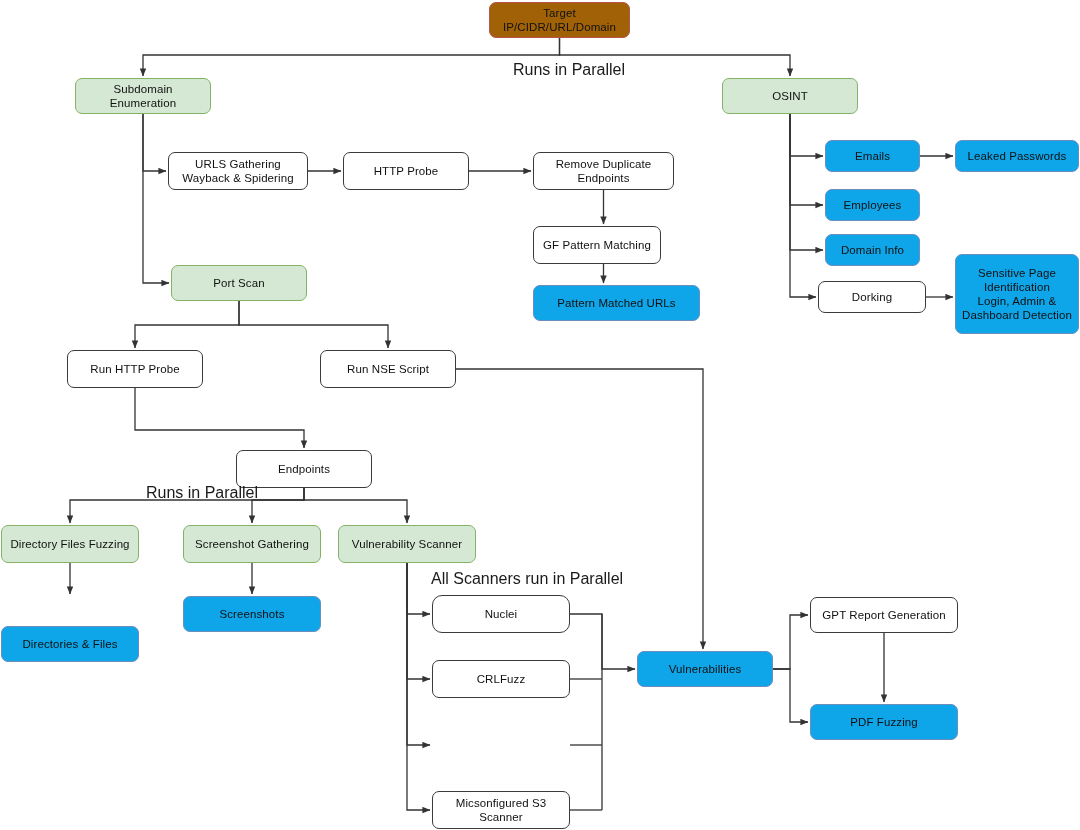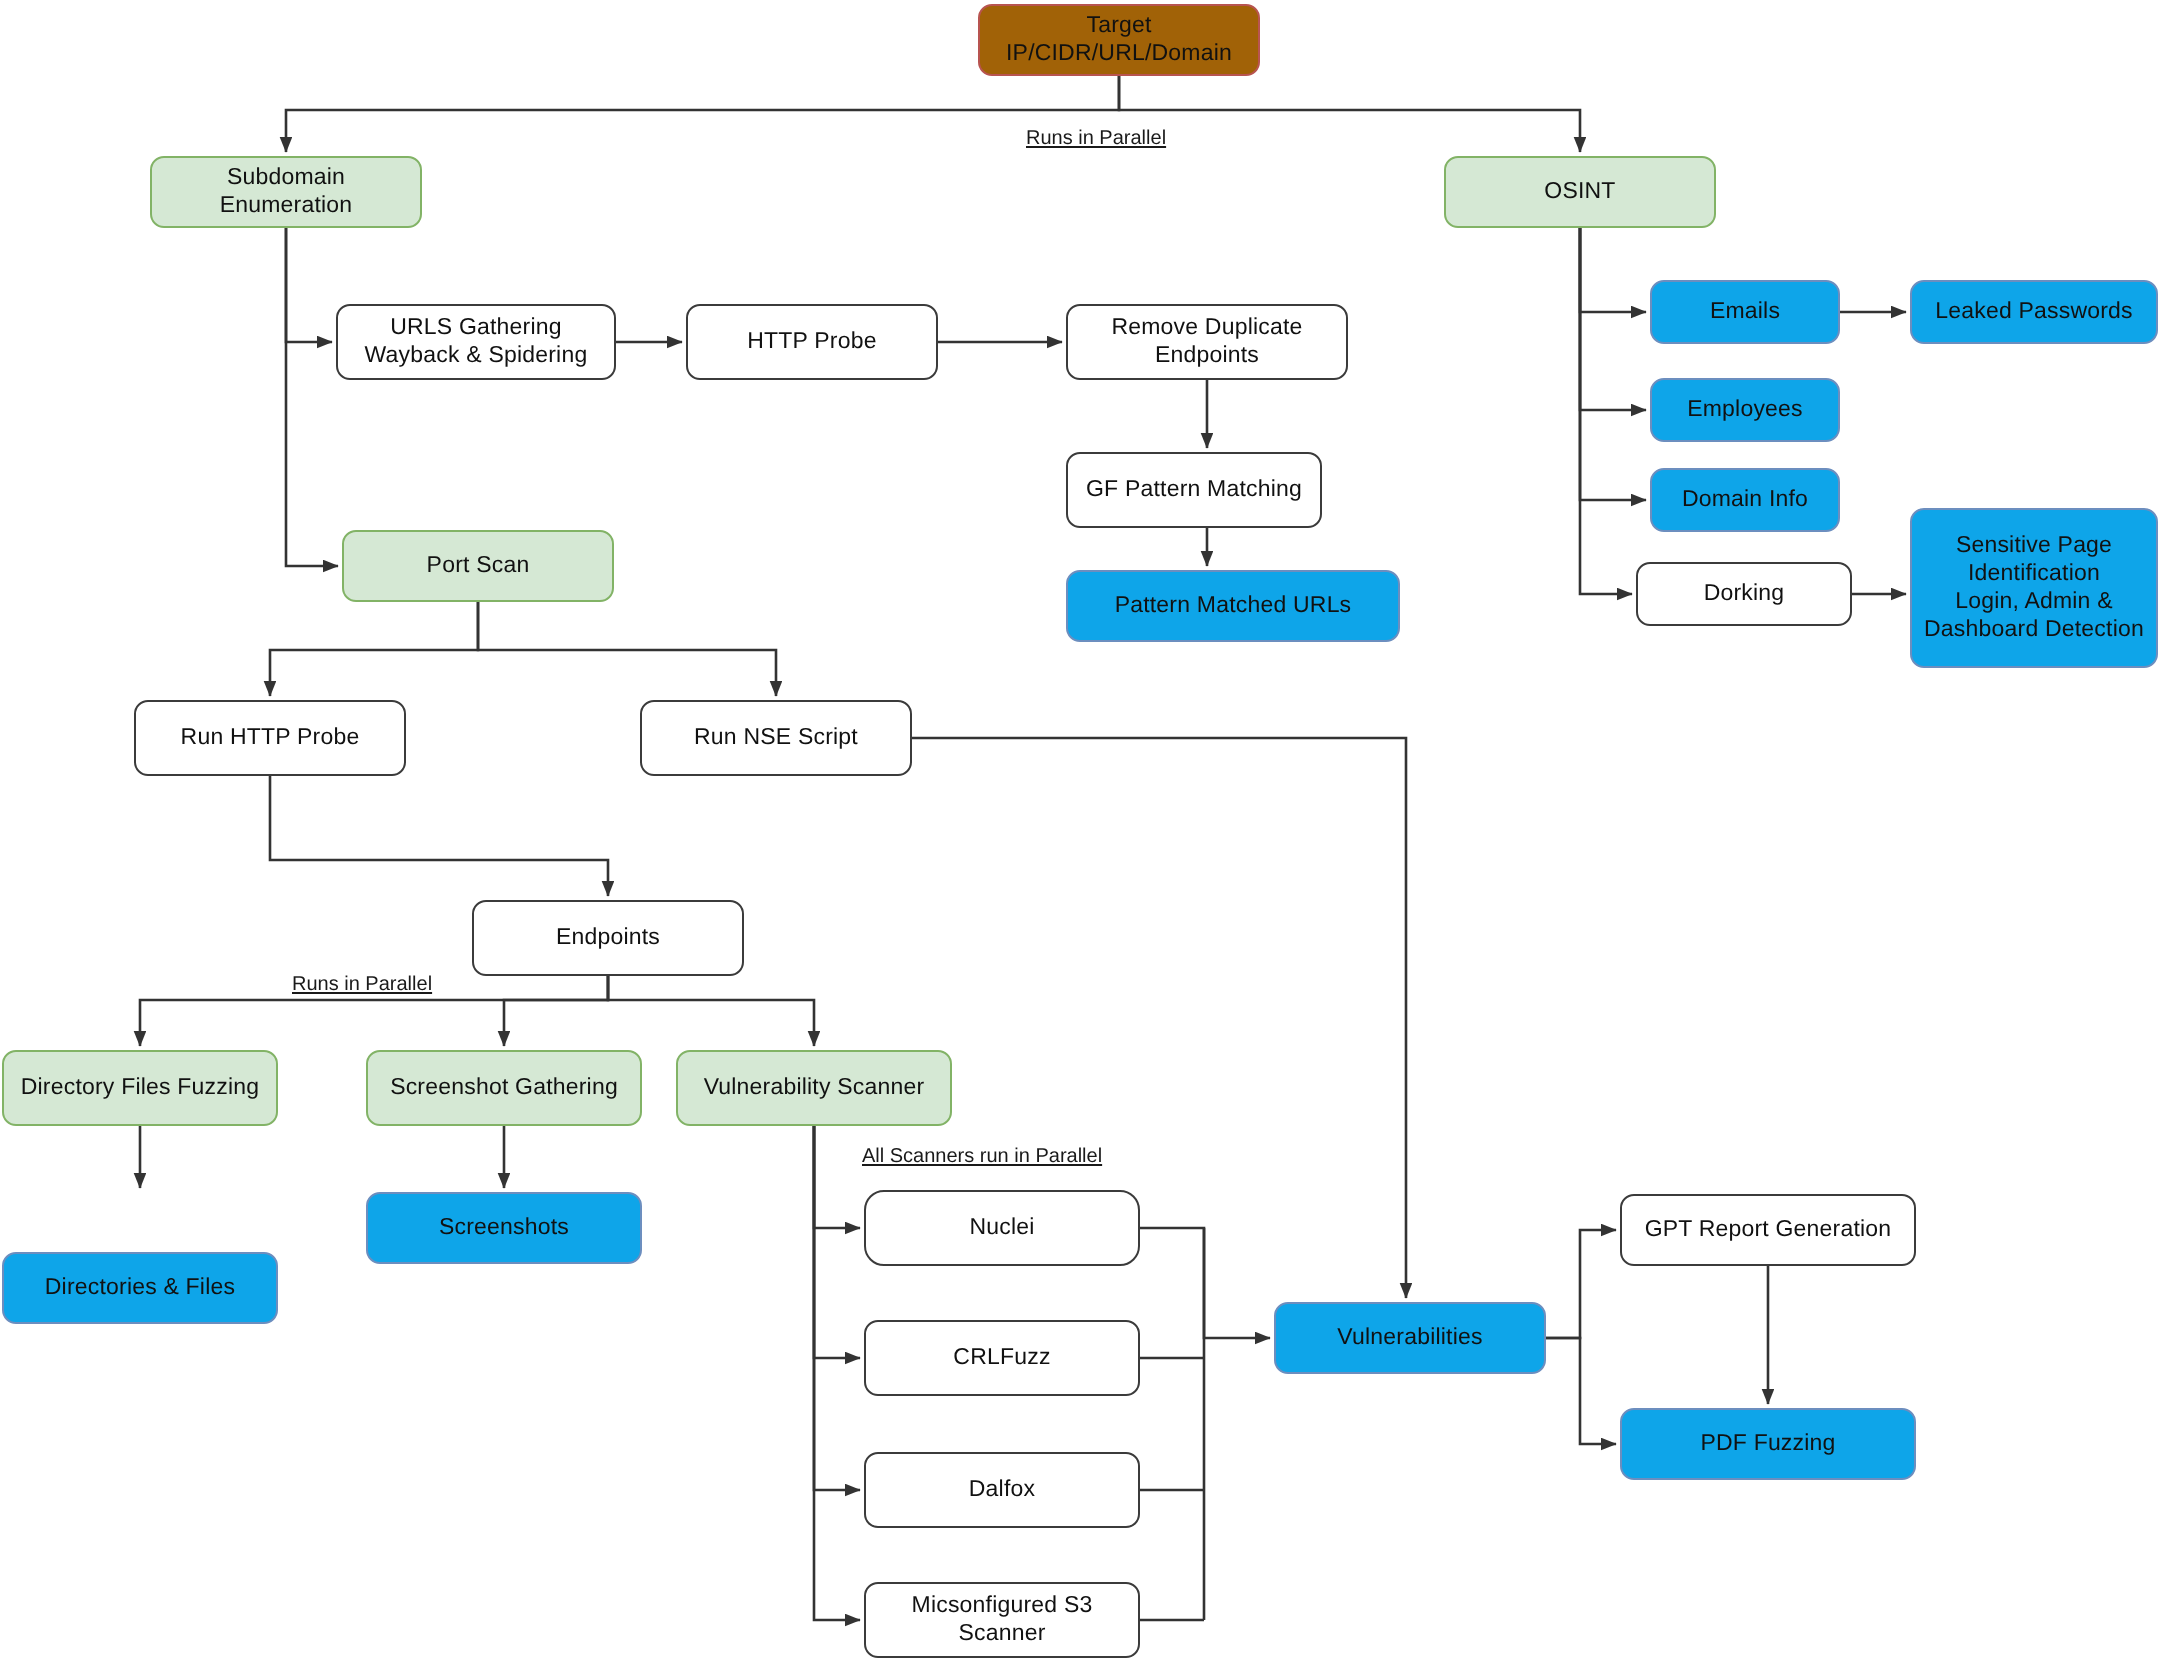--- a/index.html
+++ b/index.html
@@ -53,27 +53,26 @@
   .n-blue {
     background: #0ea5e9;
     border: 1.2px solid #6c8ebf;
   }
   .n-pink {
     background: #a16207;
     border: 1.2px solid #b85450;
   }
   .edge-label {
     position: absolute;
-    font-size: 10px;
+    font-size: 16px;
     line-height: 14px;
     color: #1a1a1a;
     background: transparent;
     z-index: 3;
     white-space: nowrap;
-    text-decoration: underline;
   }
 </style>
 </head>
 <body>
 
 <div id="canvas">
 
   <svg id="wires" viewBox="0 0 1080 830" xmlns="http://www.w3.org/2000/svg">
     <defs>
       <marker id="ah" markerWidth="9" markerHeight="9" refX="7.6" refY="3.2" orient="auto" markerUnits="userSpaceOnUse">
@@ -150,21 +149,20 @@
   <div class="node n-white" style="left:67px;top:350px;width:136px;height:38px;">Run HTTP Probe</div>
   <div class="node n-white" style="left:320px;top:350px;width:136px;height:38px;">Run NSE Script</div>
   <div class="node n-white" style="left:236px;top:450px;width:136px;height:38px;">Endpoints</div>
   <div class="node n-green" style="left:1px;top:525px;width:138px;height:38px;">Directory Files Fuzzing</div>
   <div class="node n-green" style="left:183px;top:525px;width:138px;height:38px;">Screenshot Gathering</div>
   <div class="node n-green" style="left:338px;top:525px;width:138px;height:38px;">Vulnerability Scanner</div>
   <div class="node n-blue" style="left:1px;top:596px;width:138px;height:36px;margin-top:30px;">Directories &amp; Files</div>
   <div class="node n-blue" style="left:183px;top:596px;width:138px;height:36px;">Screenshots</div>
   <div class="node n-white" style="left:432px;top:595px;width:138px;height:38px;border-radius:10px;">Nuclei</div>
   <div class="node n-white" style="left:432px;top:660px;width:138px;height:38px;">CRLFuzz</div>
-  <div class="node n-white" style="left:432px;top:726px;width:138px;height:38px;">Dalfox</div>
   <div class="node n-white" style="left:432px;top:791px;width:138px;height:38px;">Micsonfigured S3
 Scanner</div>
   <div class="node n-blue" style="left:637px;top:651px;width:136px;height:36px;">Vulnerabilities</div>
   <div class="node n-white" style="left:810px;top:597px;width:148px;height:36px;">GPT Report Generation</div>
   <div class="node n-blue" style="left:810px;top:704px;width:148px;height:36px;">PDF Fuzzing</div>
   <div class="node n-blue" style="left:825px;top:140px;width:95px;height:32px;">Emails</div>
   <div class="node n-blue" style="left:825px;top:189px;width:95px;height:32px;">Employees</div>
   <div class="node n-blue" style="left:825px;top:234px;width:95px;height:32px;">Domain Info</div>
   <div class="node n-white" style="left:818px;top:281px;width:108px;height:32px;">Dorking</div>
   <div class="node n-blue" style="left:955px;top:140px;width:124px;height:32px;">Leaked Passwords</div>

